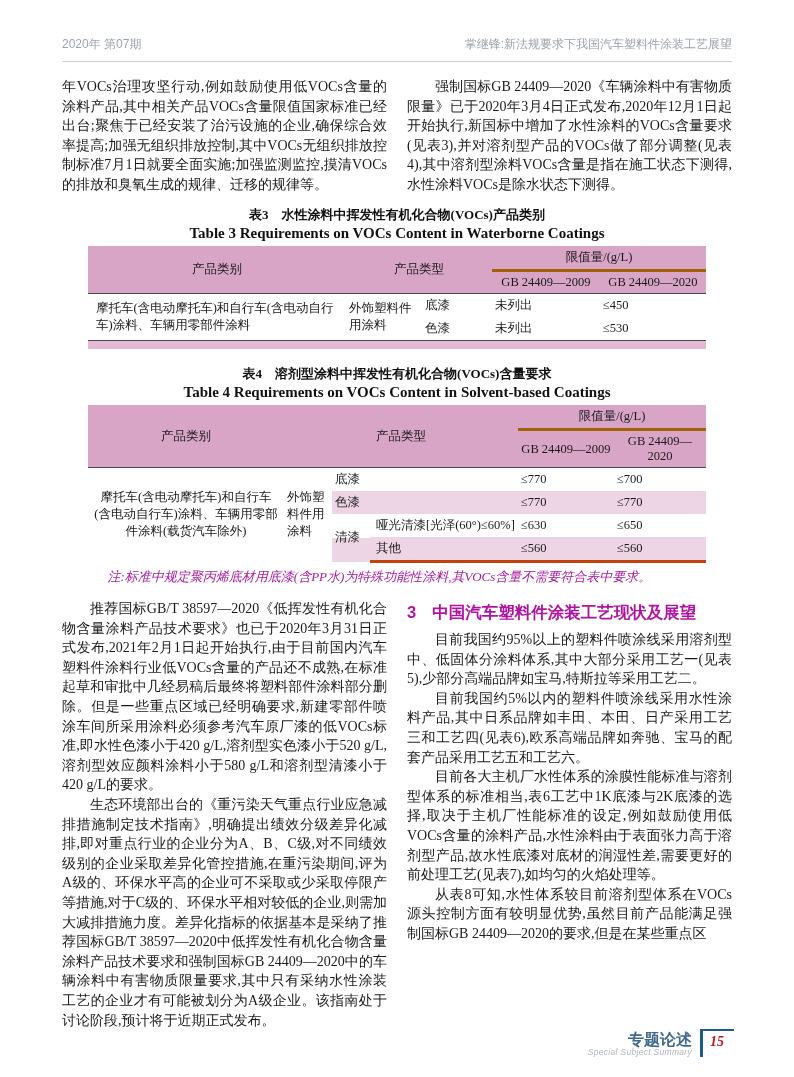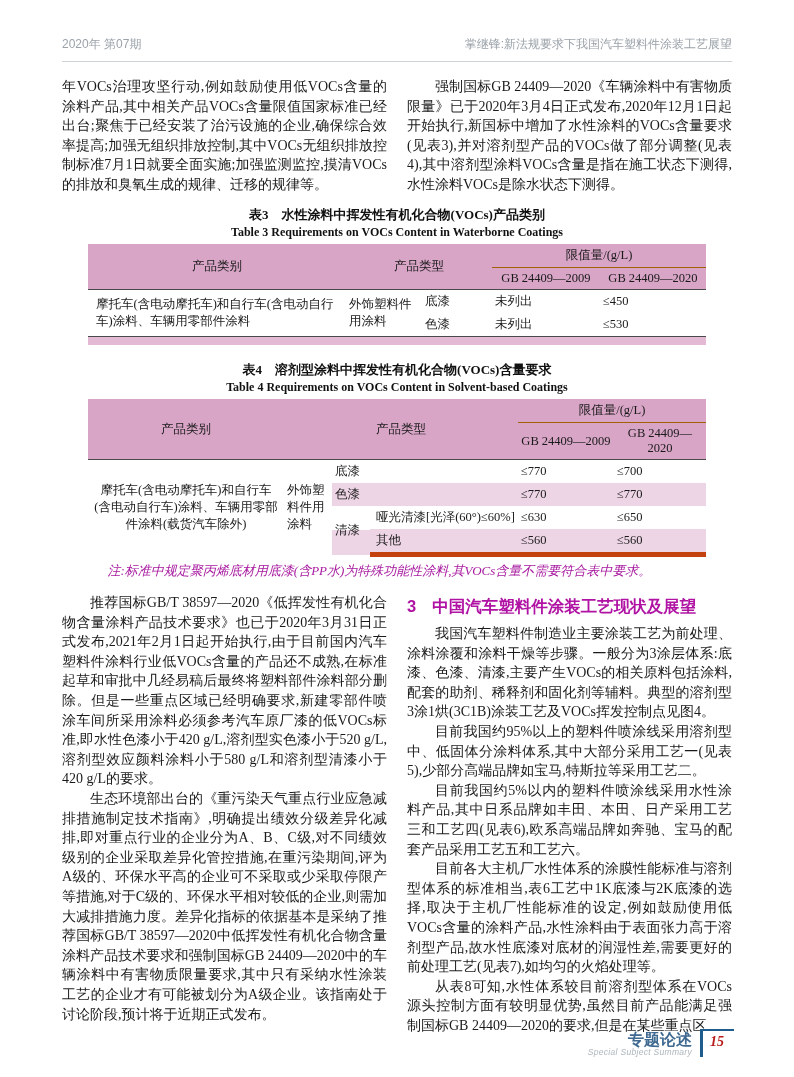--- a/index.html
+++ b/index.html
@@ -25,50 +25,50 @@
   
   .cols { display:flex; gap:20px; margin:15px 62px 0 62px; }
   .col { width:325px; font-size:14px; line-height:19.6px; text-align:justify; }
   .col p.indent { text-indent:2em; }
   
   .tbl-caption-zh {
     margin-top:11px; text-align:center;
     font-size:13px; font-weight:bold; color:#111;
   }
   .tbl-caption-en {
-    text-align:center; font-size:12px; font-weight:bold;
+    text-align:center; font-size:15px; font-weight:bold;
     font-family:"Liberation Serif", serif; color:#111;
     margin-top:1px;
   }
   
   table.voc {
     width:618px; margin:4px auto 0 auto;
     border-collapse:collapse; table-layout:fixed;
     font-size:12.5px; color:#1a1a1a;
   }
   table.voc th {
     background:#d8a5c6; font-weight:normal;
     padding:3px 2px; text-align:center; vertical-align:middle;
   }
-  table.voc th.sub-limit { border-top:1px solid #a16207; }
+  table.voc th.sub-limit { border-top:3px solid #a16207; }
   table.voc td {
     padding:3px 3px; vertical-align:middle;
     background:#ffffff;
   }
   table.voc tr.body-first td { border-top:1px solid #4a4a4a; }
   table.voc td.cat { text-align:left; padding-left:8px; }
   table.voc td.cat-center { text-align:center; padding:2px 6px; }
   table.voc td.sub-left { text-align:left; padding-left:6px; }
   table.voc td.pink { background:#eed5e6; }
   table.voc td.straddle { background:linear-gradient(to bottom,#ffffff 50%,#eed5e6 50%); }
   table.voc td.strip {
     background:#e3b9d3; height:9px; padding:0;
     border-top:1px solid #4a4a4a;
   }
-  table.voc tr.body-last td { border-bottom:5px solid #c2410c; }
+  table.voc tr.body-last td { border-bottom:3px solid #c2410c; }
   .tbl-note {
     width:618px; margin:5px auto 0 auto;
     font-size:13px; font-style:italic; color:#a81ba0;
     text-indent:1.5em;
   }
   
   .section-heading {
     font-family:"Liberation Sans", sans-serif;
     color:#b013a3; font-weight:bold; font-size:16.5px;
     margin:2px 0 7px 0; display:flex; line-height:22px;
@@ -206,21 +206,20 @@
   <div class="cols" style="margin-top:13px;">
     <div class="col">
       <p class="indent">推荐国标GB/T 38597—2020《低挥发性有机化合物含量涂料产品技术要求》也已于2020年3月31日正式发布,2021年2月1日起开始执行,由于目前国内汽车塑料件涂料行业低VOCs含量的产品还不成熟,在标准起草和审批中几经易稿后最终将塑料部件涂料部分删除。但是一些重点区域已经明确要求,新建零部件喷涂车间所采用涂料必须参考汽车原厂漆的低VOCs标准,即水性色漆小于420 g/L,溶剂型实色漆小于520 g/L,溶剂型效应颜料涂料小于580 g/L和溶剂型清漆小于420 g/L的要求。</p>
       <p class="indent">生态环境部出台的《重污染天气重点行业应急减排措施制定技术指南》,明确提出绩效分级差异化减排,即对重点行业的企业分为A、B、C级,对不同绩效级别的企业采取差异化管控措施,在重污染期间,评为A级的、环保水平高的企业可不采取或少采取停限产等措施,对于C级的、环保水平相对较低的企业,则需加大减排措施力度。差异化指标的依据基本是采纳了推荐国标GB/T 38597—2020中低挥发性有机化合物含量涂料产品技术要求和强制国标GB 24409—2020中的车辆涂料中有害物质限量要求,其中只有采纳水性涂装工艺的企业才有可能被划分为A级企业。该指南处于讨论阶段,预计将于近期正式发布。</p>
     </div>
     <div class="col">
       <div class="section-heading">
         <span class="num">3</span>
         <span>中国汽车塑料件涂装工艺现状及展望</span>
       </div>
-      <p class="indent">我国汽车塑料件制造业主要涂装工艺为前处理、涂料涂覆和涂料干燥等步骤。一般分为3涂层体系:底漆、色漆、清漆,主要产生VOCs的相关原料包括涂料,配套的助剂、稀释剂和固化剂等辅料。典型的溶剂型3涂1烘(3C1B)涂装工艺及VOCs挥发控制点见图4。</p>
       <p class="indent">目前我国约95%以上的塑料件喷涂线采用溶剂型中、低固体分涂料体系,其中大部分采用工艺一(见表5),少部分高端品牌如宝马,特斯拉等采用工艺二。</p>
       <p class="indent">目前我国约5%以内的塑料件喷涂线采用水性涂料产品,其中日系品牌如丰田、本田、日产采用工艺三和工艺四(见表6),欧系高端品牌如奔驰、宝马的配套产品采用工艺五和工艺六。</p>
       <p class="indent">目前各大主机厂水性体系的涂膜性能标准与溶剂型体系的标准相当,表6工艺中1K底漆与2K底漆的选择,取决于主机厂性能标准的设定,例如鼓励使用低VOCs含量的涂料产品,水性涂料由于表面张力高于溶剂型产品,故水性底漆对底材的润湿性差,需要更好的前处理工艺(见表7),如均匀的火焰处理等。</p>
       <p class="indent">从表8可知,水性体系较目前溶剂型体系在VOCs源头控制方面有较明显优势,虽然目前产品能满足强制国标GB 24409—2020的要求,但是在某些重点区</p>
     </div>
   </div>
 
   <div class="footer">
     <div class="footer-labels">
       <div class="footer-zh">专题论述</div>

